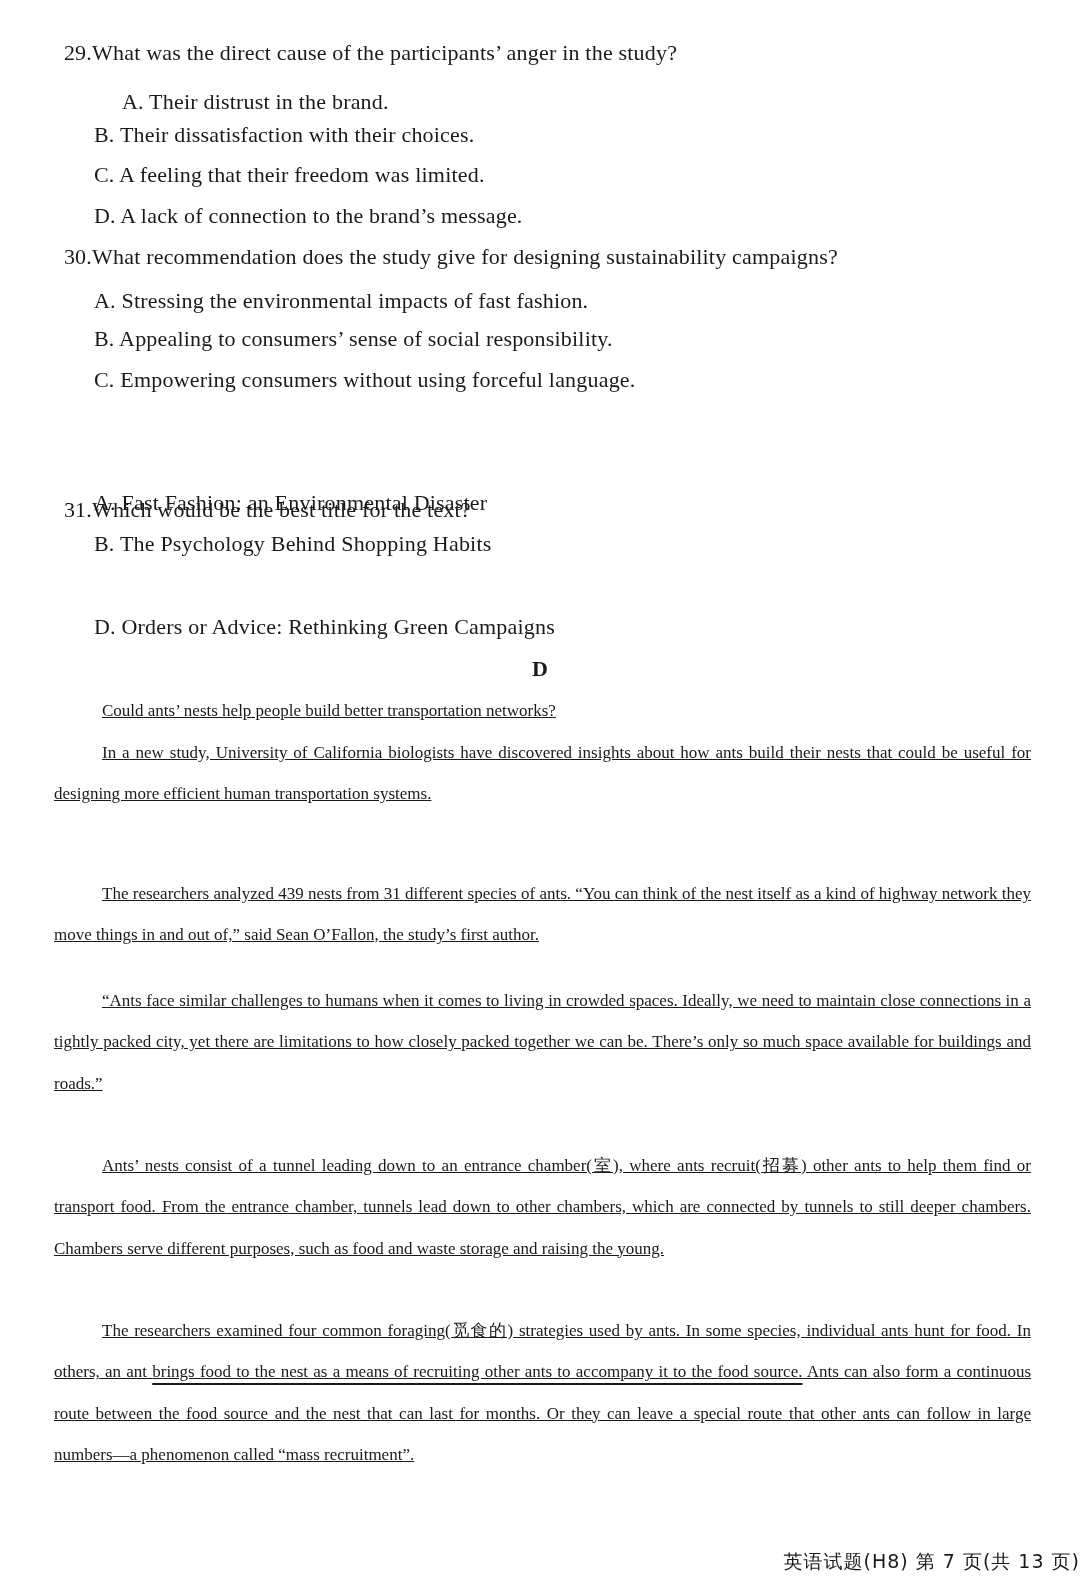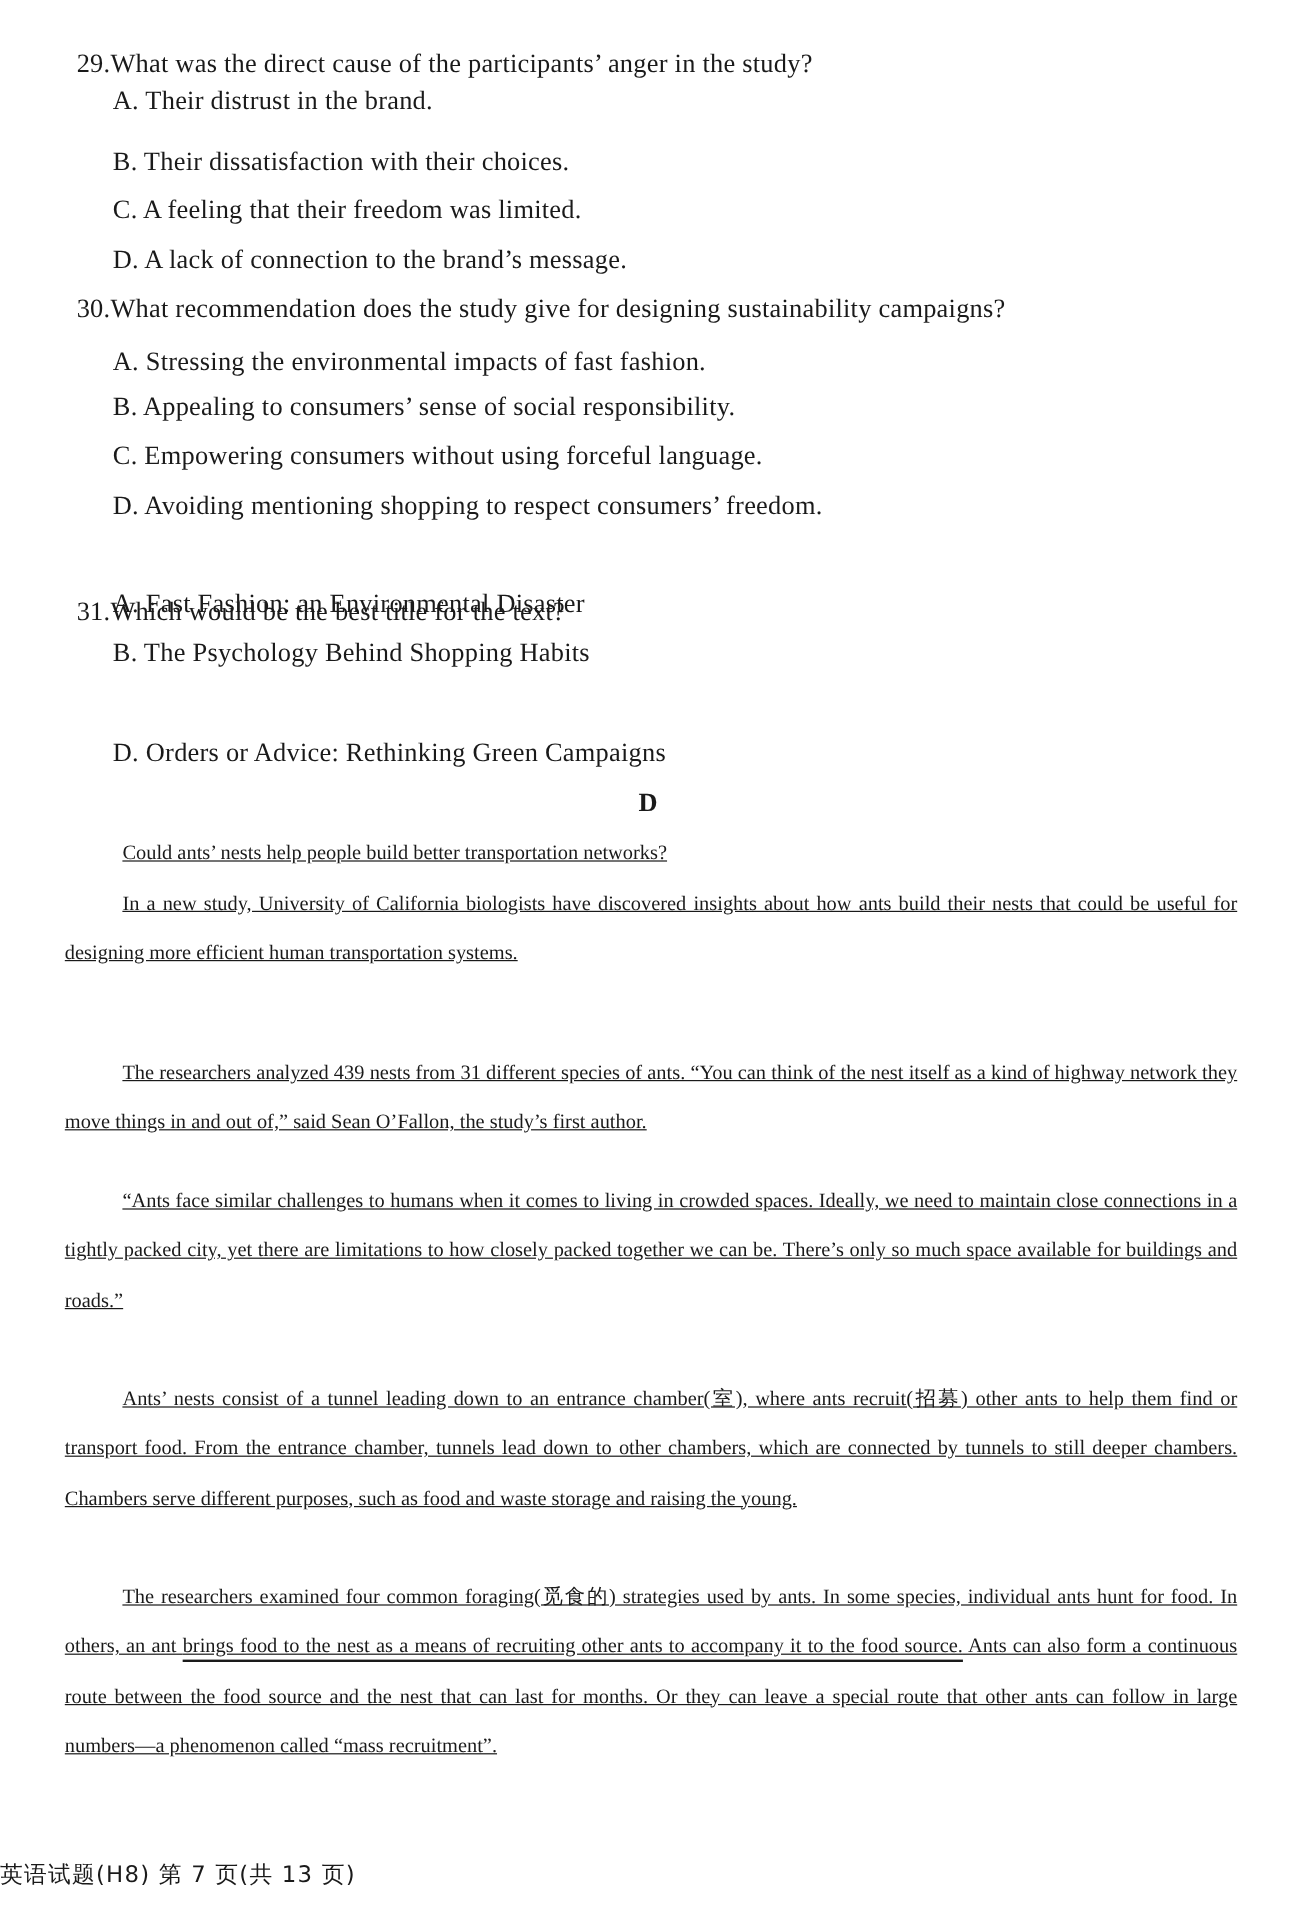--- a/index.html
+++ b/index.html
@@ -21,44 +21,43 @@
     position: absolute; left: 0; width: 1080px; text-align: center;
     font-size: 22px; font-weight: bold; top: 656px;
   }
   .para {
     position: absolute; left: 54px; width: 977px; font-size: 17px;
     line-height: 41.3px; text-align: justify; text-align-last: left; text-decoration: underline;
   }
   .para .indent { display: inline-block; width: 48px; }
   .u { text-decoration: underline; text-decoration-thickness: 1.5px; text-underline-offset: 6px; }
   .footer {
-    position: absolute; left: 0; width: 1080px; text-align: left; top: 1549px;
+    position: absolute; left: 0; width: 1080px; text-align: right; top: 1549px;
     font-family: "DejaVu Sans", sans-serif; font-size: 19px; letter-spacing: 1px;
   }
 </style>
 </head>
 <body>
 
 <div class="page">
 
   <div class="q-stem" style="top:40px;">
     <span class="num">29.</span><span>What was the direct cause of the participants’ anger in the study?</span>
   </div>
-  <div class="opt" style="top:71px;"><span>A.</span> <span>Their distrust in the brand.</span></div>
+  <div class="opt" style="top:89px;margin-left:28px;"><span>A.</span> <span>Their distrust in the brand.</span></div>
   <div class="opt" style="top:122px;"><span>B.</span> <span>Their dissatisfaction with their choices.</span></div>
   <div class="opt" style="top:162px;"><span>C.</span> <span>A feeling that their freedom was limited.</span></div>
   <div class="opt" style="top:203px;"><span>D.</span> <span>A lack of connection to the brand’s message.</span></div>
 
   <div class="q-stem" style="top:244px;">
     <span class="num">30.</span><span>What recommendation does the study give for designing sustainability campaigns?</span>
   </div>
   <div class="opt" style="top:288px;"><span>A.</span> <span>Stressing the environmental impacts of fast fashion.</span></div>
   <div class="opt" style="top:326px;"><span>B.</span> <span>Appealing to consumers’ sense of social responsibility.</span></div>
   <div class="opt" style="top:367px;"><span>C.</span> <span>Empowering consumers without using forceful language.</span></div>
-  <div class="opt" style="top:408px;"><span>D.</span> <span>Avoiding mentioning shopping to respect consumers’ freedom.</span></div>
 
   <div class="q-stem" style="top:449px;margin-top:48px;">
     <span class="num">31.</span><span>Which would be the best title for the text?</span>
   </div>
   <div class="opt" style="top:490px;"><span>A.</span> <span>Fast Fashion: an Environmental Disaster</span></div>
   <div class="opt" style="top:531px;"><span>B.</span> <span>The Psychology Behind Shopping Habits</span></div>
   <div class="opt" style="top:614px;"><span>D.</span> <span>Orders or Advice: Rethinking Green Campaigns</span></div>
 
   <div class="section-letter">D</div>
 

